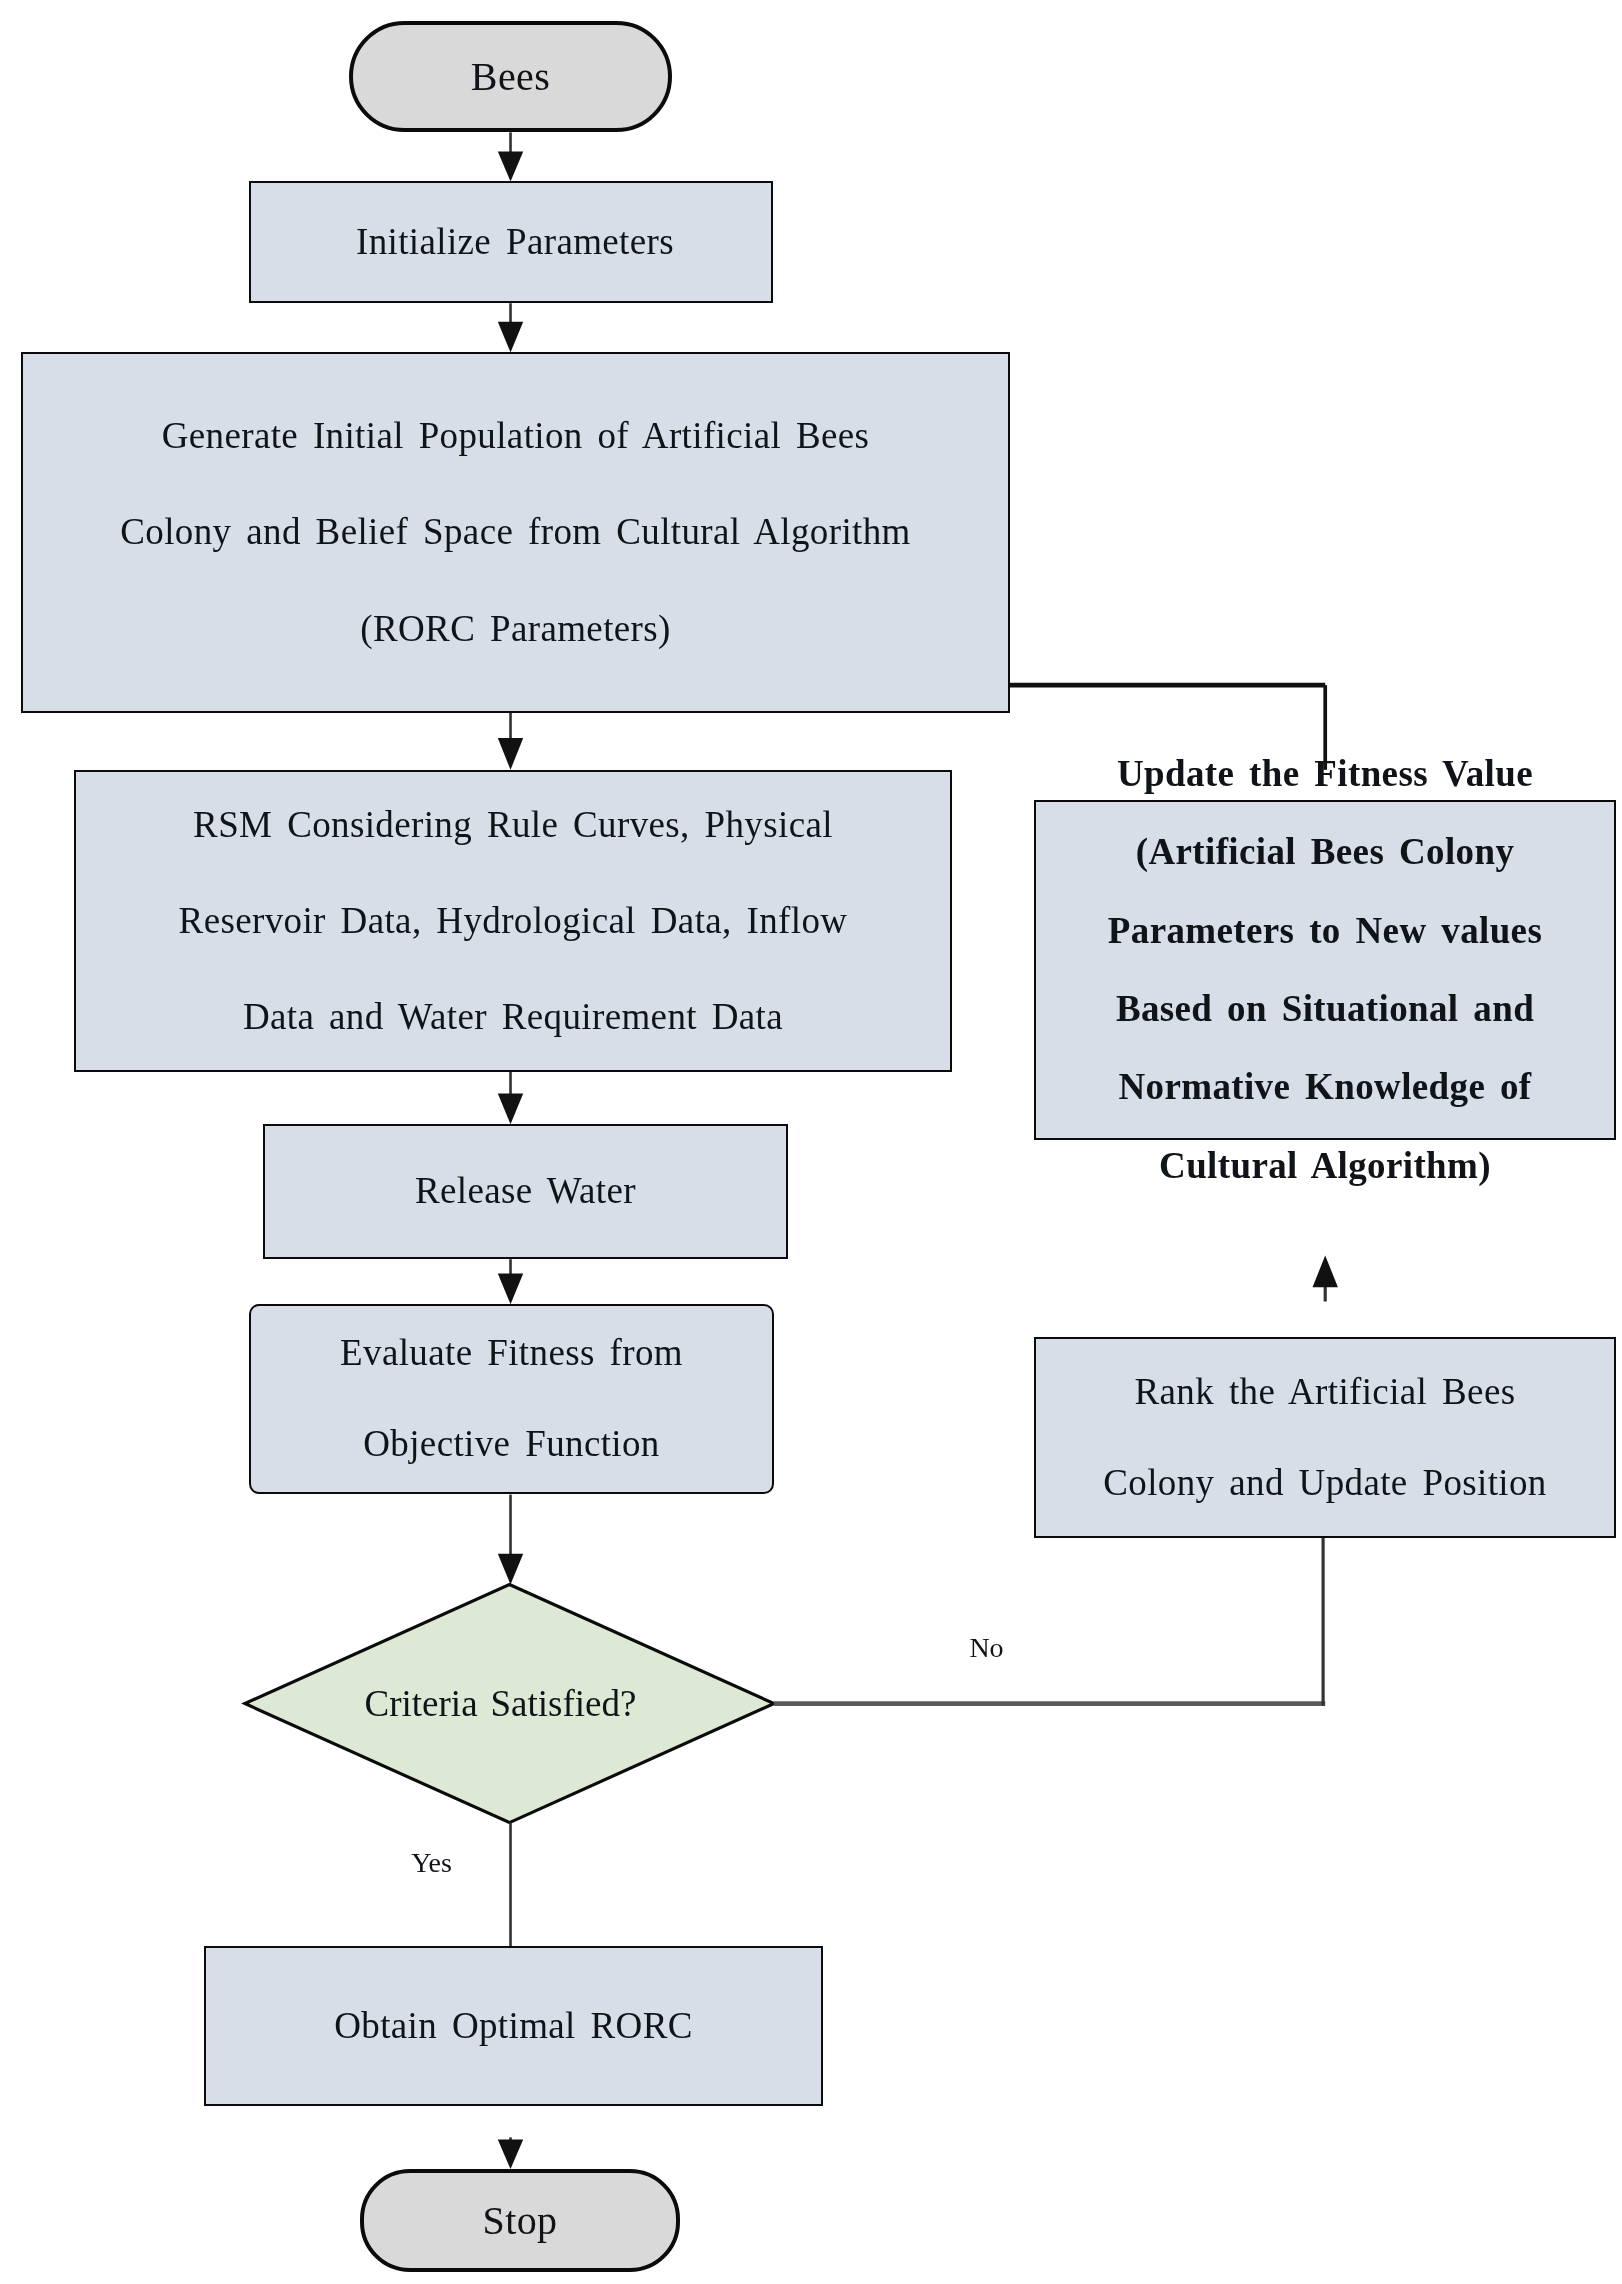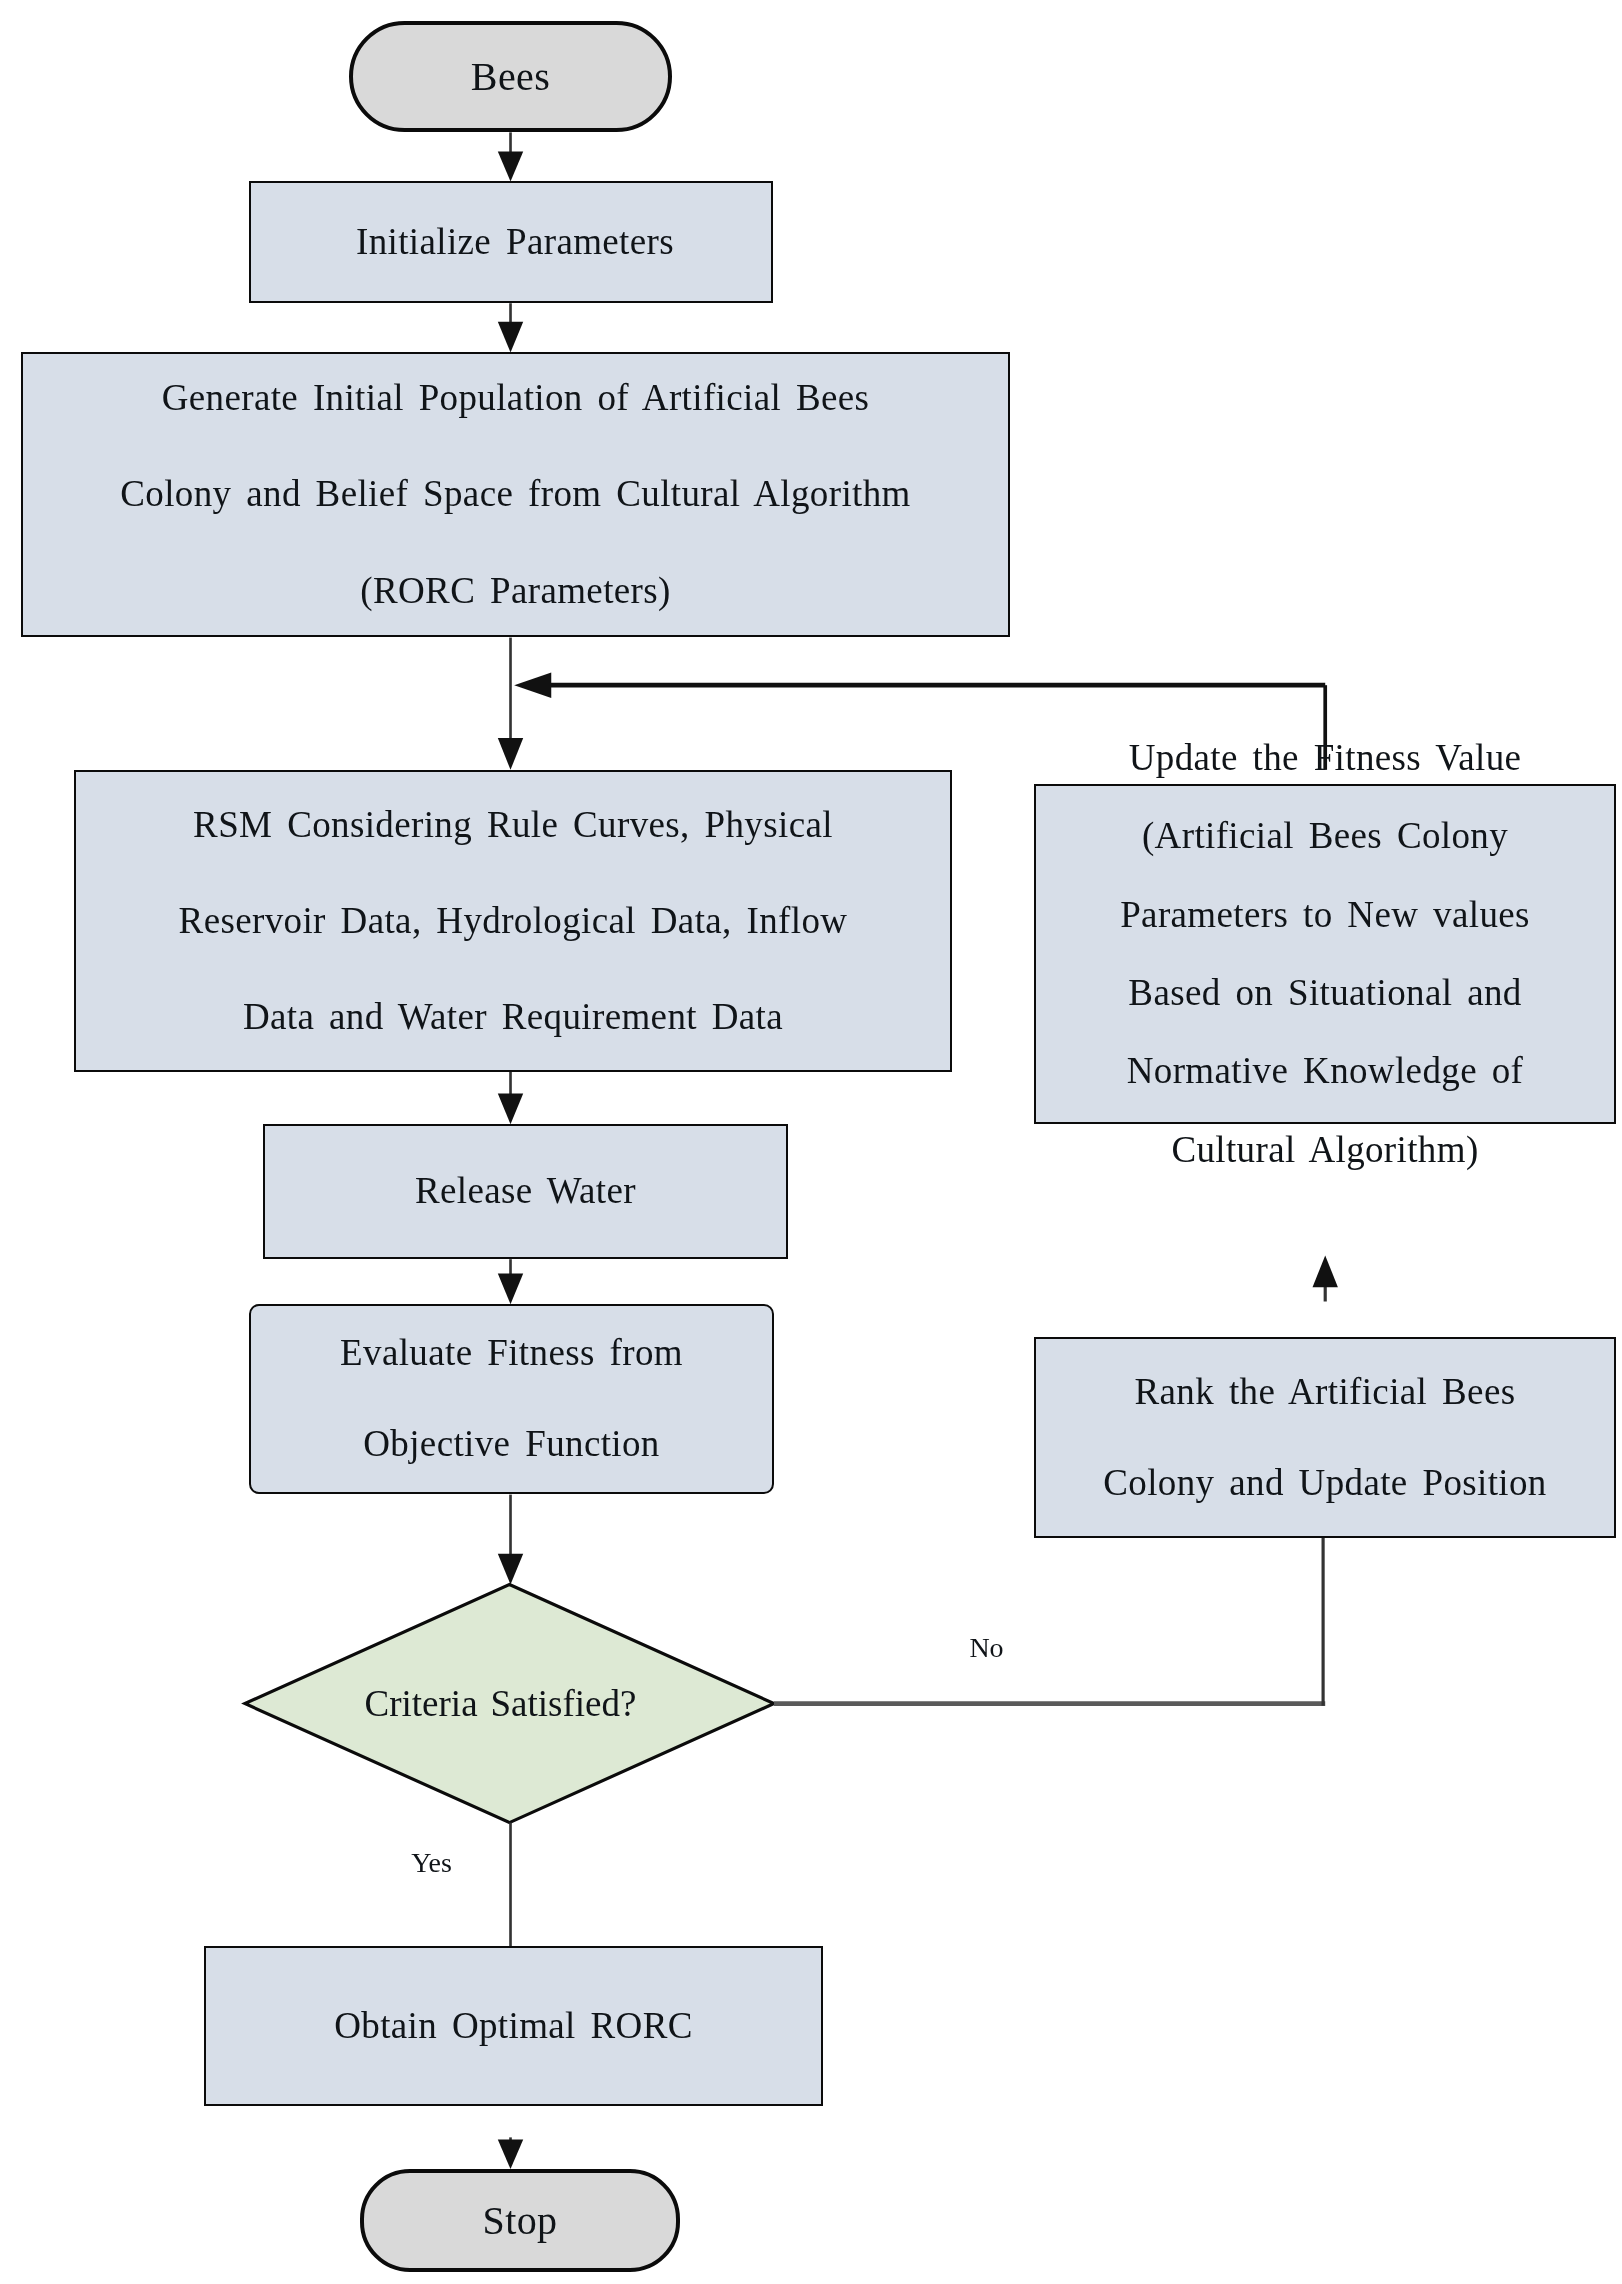--- a/index.html
+++ b/index.html
@@ -89,21 +89,21 @@
     <polygon points="2477,2903 2525,2903 2501,2843" fill="#111111"></polygon>
 
     <line x1="2505" y1="2460" x2="2505" y2="2430" stroke="#333333" stroke-width="6"></line>
     <polygon points="2481,2433 2529,2433 2505,2373" fill="#111111"></polygon>
   </svg>
 
   <div class="node terminal" style="left:349px;top:21px;width:323px;height:111px;">Bees</div>
 
   <div class="node process" style="left:249px;top:181px;width:524px;height:122px;padding-left:8px;">Initialize Parameters</div>
 
-  <div class="node process roomy" style="left:21px;top:352px;width:989px;height:285px;">Generate Initial Population of Artificial Bees
+  <div class="node process roomy" style="left:21px;top:352px;width:989px;height:361px;">Generate Initial Population of Artificial Bees
 Colony and Belief Space from Cultural Algorithm
 (RORC Parameters)</div>
 
   <div class="node process roomy" style="left:74px;top:770px;width:878px;height:302px;">RSM Considering Rule Curves, Physical
 Reservoir Data, Hydrological Data, Inflow
 Data and Water Requirement Data</div>
 
   <div class="node process" style="left:263px;top:1124px;width:525px;height:135px;">Release Water</div>
 
   <div class="node process" style="left:249px;top:1304px;width:525px;height:190px;border-radius:10px;">Evaluate Fitness from
@@ -112,21 +112,21 @@
   <div class="decision-label" style="left:289px;top:1637px;width:423px;height:132px;text-align:center;">Criteria Satisfied?</div>
 
   <div class="edge-label" style="left:352px;top:1831px;width:159px;height:63px;">Yes</div>
 
   <div class="edge-label" style="left:907px;top:1616px;width:159px;height:63px;">No</div>
 
   <div class="node process" style="left:204px;top:1907px;width:619px;height:160px;margin-top:39px;">Obtain Optimal RORC</div>
 
   <div class="node terminal" style="left:360px;top:2169px;width:320px;height:103px;border-radius:50px;">Stop</div>
 
-  <div class="node process tight" style="left:1034px;top:784px;width:582px;height:340px;">Update the Fitness Value
+  <div class="node process tight" style="left:1034px;top:800px;width:582px;height:340px;font-weight:bold;">Update the Fitness Value
 (Artificial Bees Colony
 Parameters to New values
 Based on Situational and
 Normative Knowledge of
 Cultural Algorithm)</div>
 
   <div class="node process" style="left:1034px;top:1302px;width:582px;height:201px;margin-top:35px;">Rank the Artificial Bees
 Colony and Update Position</div>
 
 </div>

